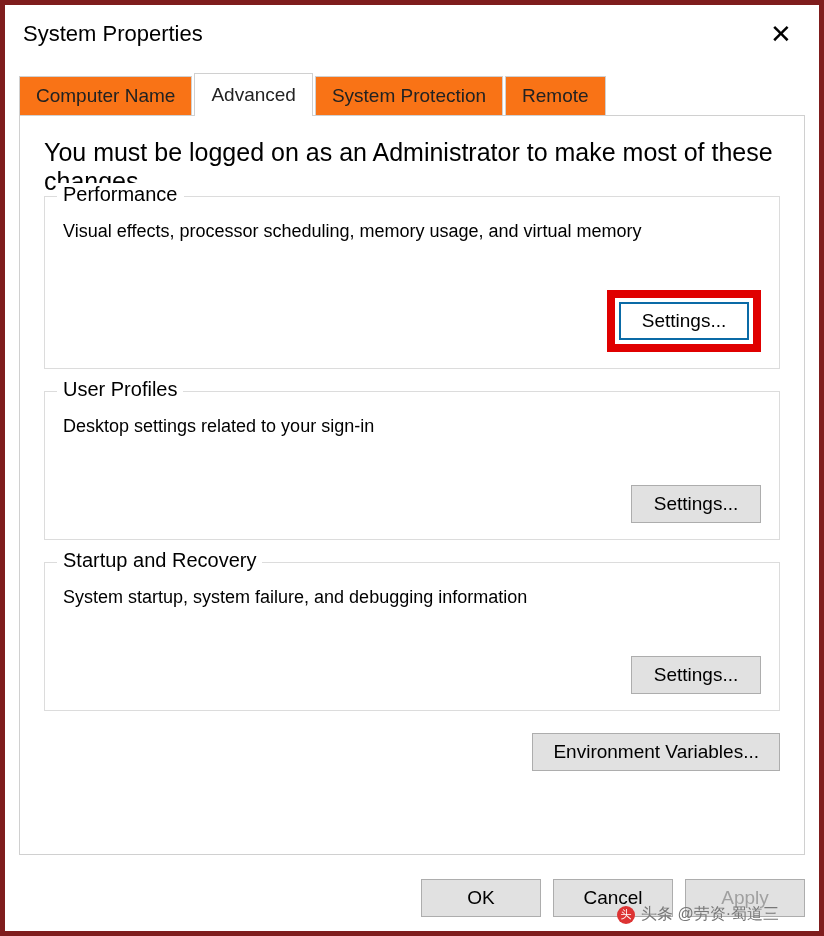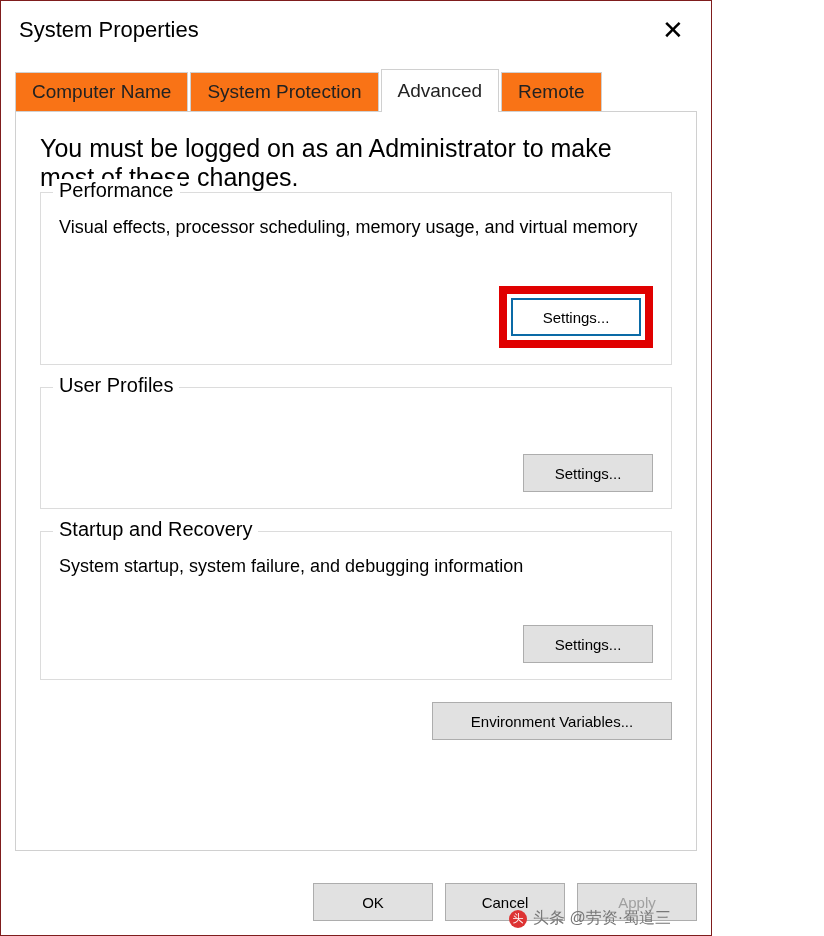--- a/index.html
+++ b/index.html
@@ -7,23 +7,23 @@
     margin: 0;
     font-family: "Segoe UI", Tahoma, sans-serif;
     font-size: 18px;
     background: #fff;
     color: #000;
     width: 824px;
     height: 936px;
     overflow: hidden;
   }
   .window {
-    width: 712px;
+    width: 824px;
     height: 936px;
-    border: 1px solid #7f1d1d;
+    border: 5px solid #7f1d1d;
     background: #fff;
     position: relative;
   }
   .titlebar {
     display: flex;
     align-items: center;
     justify-content: space-between;
     padding: 12px 18px 12px 18px;
     height: 58px;
   }
@@ -92,21 +92,21 @@
     font-size: 18px;
     margin-top: 6px;
   }
   .settings-row {
     display: flex;
     justify-content: flex-end;
     margin-top: 48px;
   }
   button.win {
     font-family: inherit;
-    font-size: 15px;
+    font-size: 19px;
     background: #e1e1e1;
     border: 1px solid #adadad;
     padding: 4px 20px;
     min-width: 130px;
     height: 38px;
     cursor: default;
   }
   button.win.default-accent {
     background: #fff;
     border: 2px solid #0a6aa6;
@@ -166,40 +166,41 @@
 
 <div class="window">
 
   <div class="titlebar">
     <div class="titlebar-title">System Properties</div>
     <div class="close-x">✕</div>
   </div>
 
   <div class="tabstrip">
     <div class="tab">Computer Name</div>
+    <div class="tab active">Advanced</div>
     <div class="tab">System Protection</div>
-    <div class="tab active">Advanced</div>
     <div class="tab">Remote</div>
   </div>
 
   <div class="tabpage">
     <div class="intro">You must be logged on as an Administrator to make most of these changes.</div>
 
     <div class="groupbox">
       <div class="groupbox-legend">Performance</div>
       <div class="groupbox-desc">Visual effects, processor scheduling, memory usage, and virtual memory</div>
       <div class="settings-row">
         <span class="highlight-red">
           <button class="win default-accent">Settings...</button>
         </span>
       </div>
     </div>
 
     <div class="groupbox">
       <div class="groupbox-legend">User Profiles</div>
+      <div class="groupbox-desc">Desktop settings related to your sign-in</div>
       <div class="settings-row">
         <button class="win">Settings...</button>
       </div>
     </div>
 
     <div class="groupbox">
       <div class="groupbox-legend">Startup and Recovery</div>
       <div class="groupbox-desc">System startup, system failure, and debugging information</div>
       <div class="settings-row">
         <button class="win">Settings...</button>

